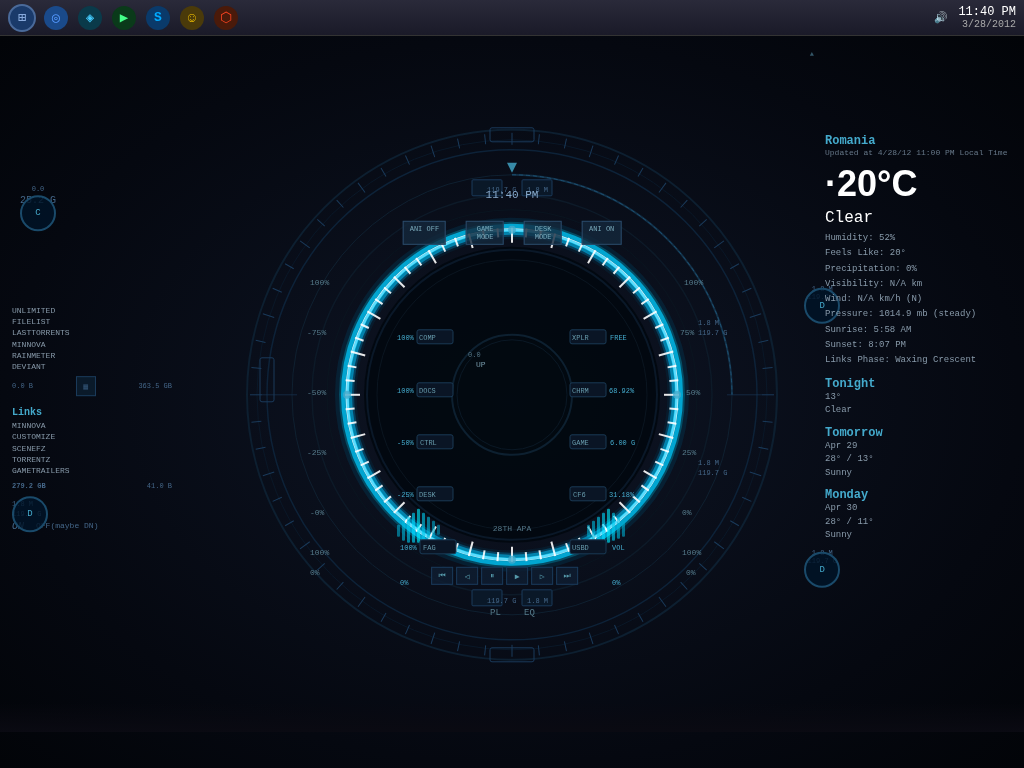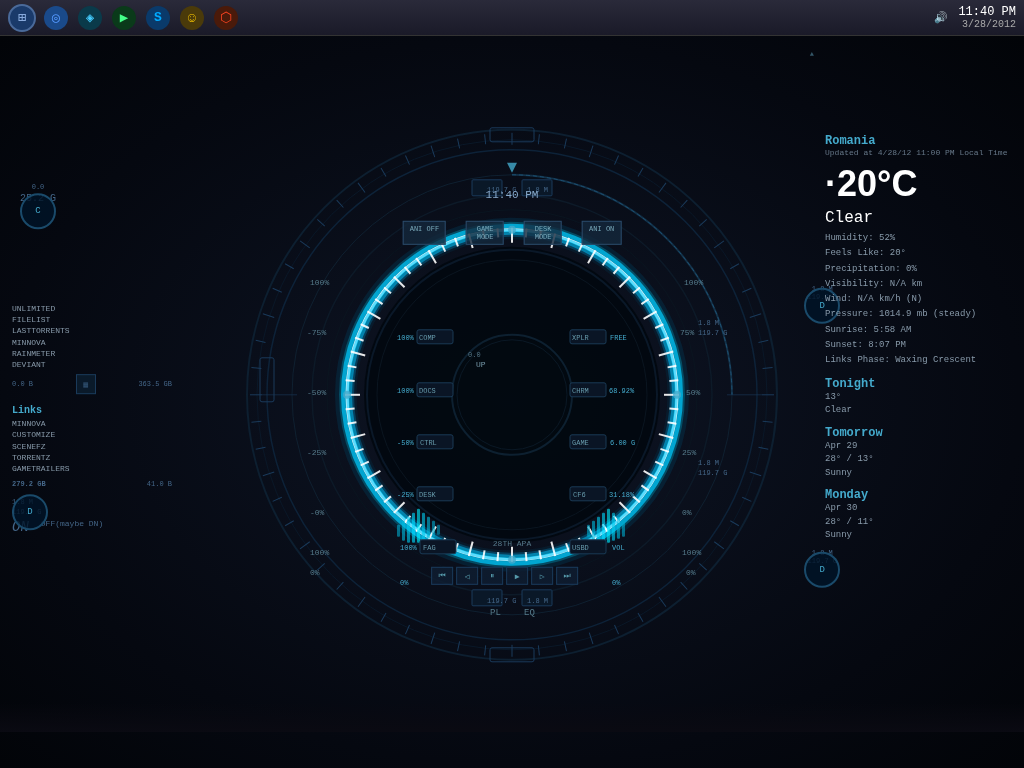--- a/index.html
+++ b/index.html
@@ -204,21 +204,21 @@
     <span style="font-size:7px;color:#446688;">41.0 B</span>
   </div>
 
   <div style="position:relative;margin-top:10px;display:flex;flex-direction:column;align-items:flex-start;">
     <div style="font-size:7px;color:#446688;margin-bottom:2px;">1.8 M</div>
     <div style="display:flex;align-items:center;gap:6px;">
       <div class="gauge-circle">D</div>
       <div style="font-size:7px;color:#446688;">119.7 G</div>
     </div>
     <div style="display:flex;gap:12px;margin-top:3px;">
-      <span style="font-size:14px;color:#446688;font-style:italic;">ON</span>
+      <span style="font-size:10px;color:#446688;font-style:italic;">ON</span>
       <span style="font-size:8px;color:#446688;">OFF(maybe DN)</span>
     </div>
   </div>
 </div>
 
 <div id="hud-center">
   <svg id="hud-svg" viewBox="0 0 540 540">
 
     <circle cx="270" cy="270" r="265" fill="none" stroke="#0d1f30" stroke-width="2"></circle>
     <circle cx="270" cy="270" r="255" fill="none" stroke="#0a1828" stroke-width="1"></circle>
@@ -501,21 +501,21 @@
   </div>
 
   <div style="position:absolute; top:96px; left:50%; transform:translateX(-50%); display:flex; gap:20px; z-index:10;">
     <div class="hud-btn">ANI OFF</div>
     <div class="hud-btn" style="min-width:38px;">GAME<br>MODE</div>
     <div class="hud-btn" style="min-width:38px;">DESK<br>MODE</div>
     <div class="hud-btn">ANI ON</div>
   </div>
 
 
-  <div style="position:absolute; bottom:117px; left:50%; transform:translateX(-50%); display:flex; gap:16px; z-index:10;">
+  <div style="position:absolute; bottom:132px; left:50%; transform:translateX(-50%); display:flex; gap:16px; z-index:10;">
     <span style="font-size:8px; color:#557788; font-family:'Courier New';">28TH  APA</span>
   </div>
 
   <div style="position:absolute; bottom:80px; left:50%; transform:translateX(-55%); display:flex; gap:3px; align-items:center; z-index:10;">
     <div class="media-btn">⏮</div>
     <div class="media-btn">◁</div>
     <div class="media-btn">⏸</div>
     <div class="media-btn">▶</div>
     <div class="media-btn">▷</div>
     <div class="media-btn">⏭</div>

